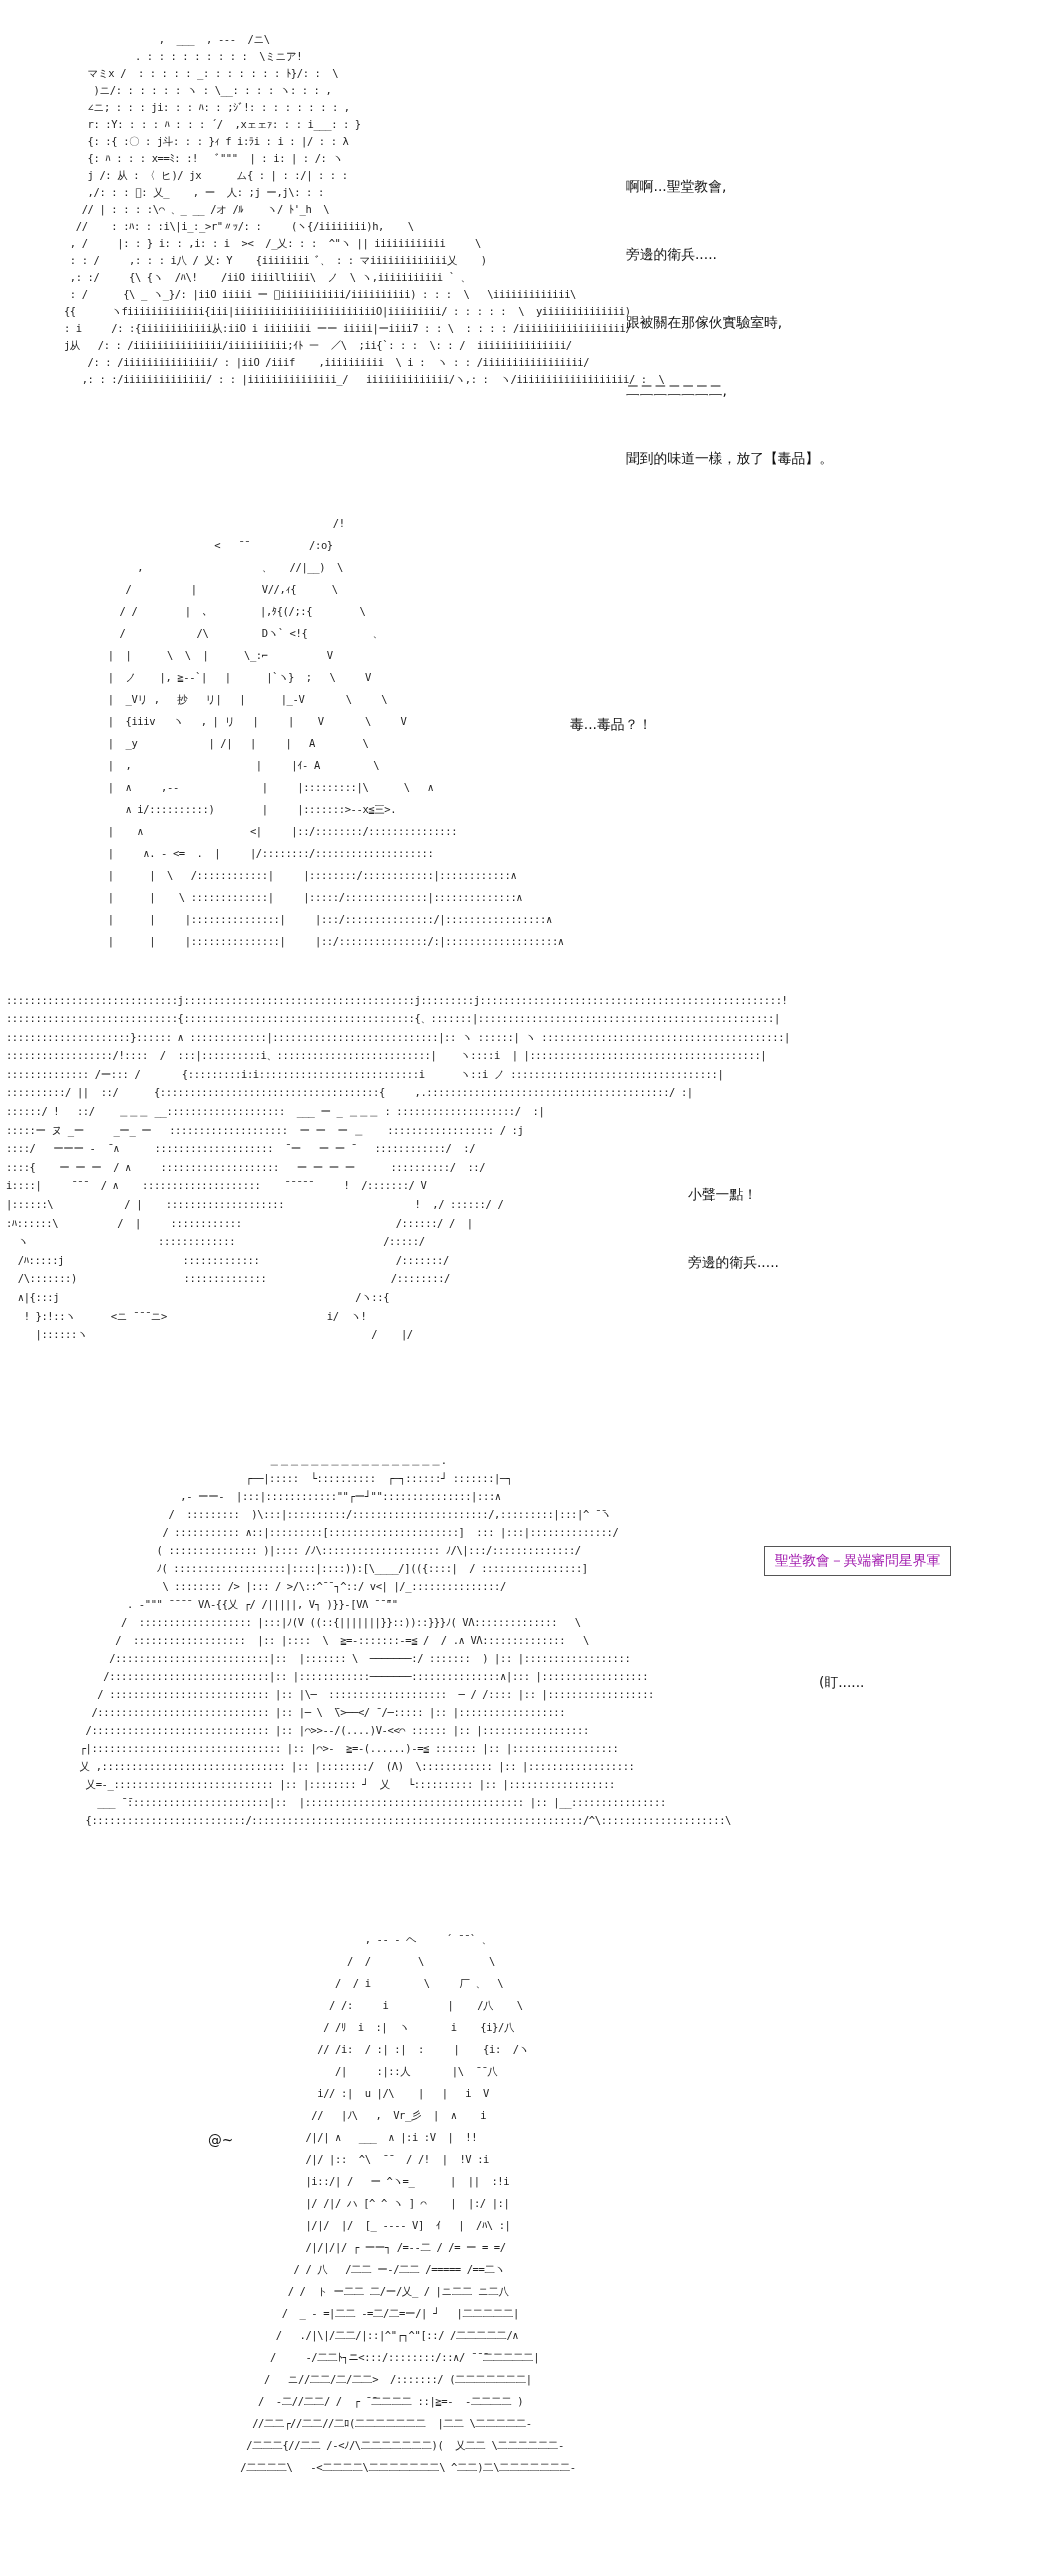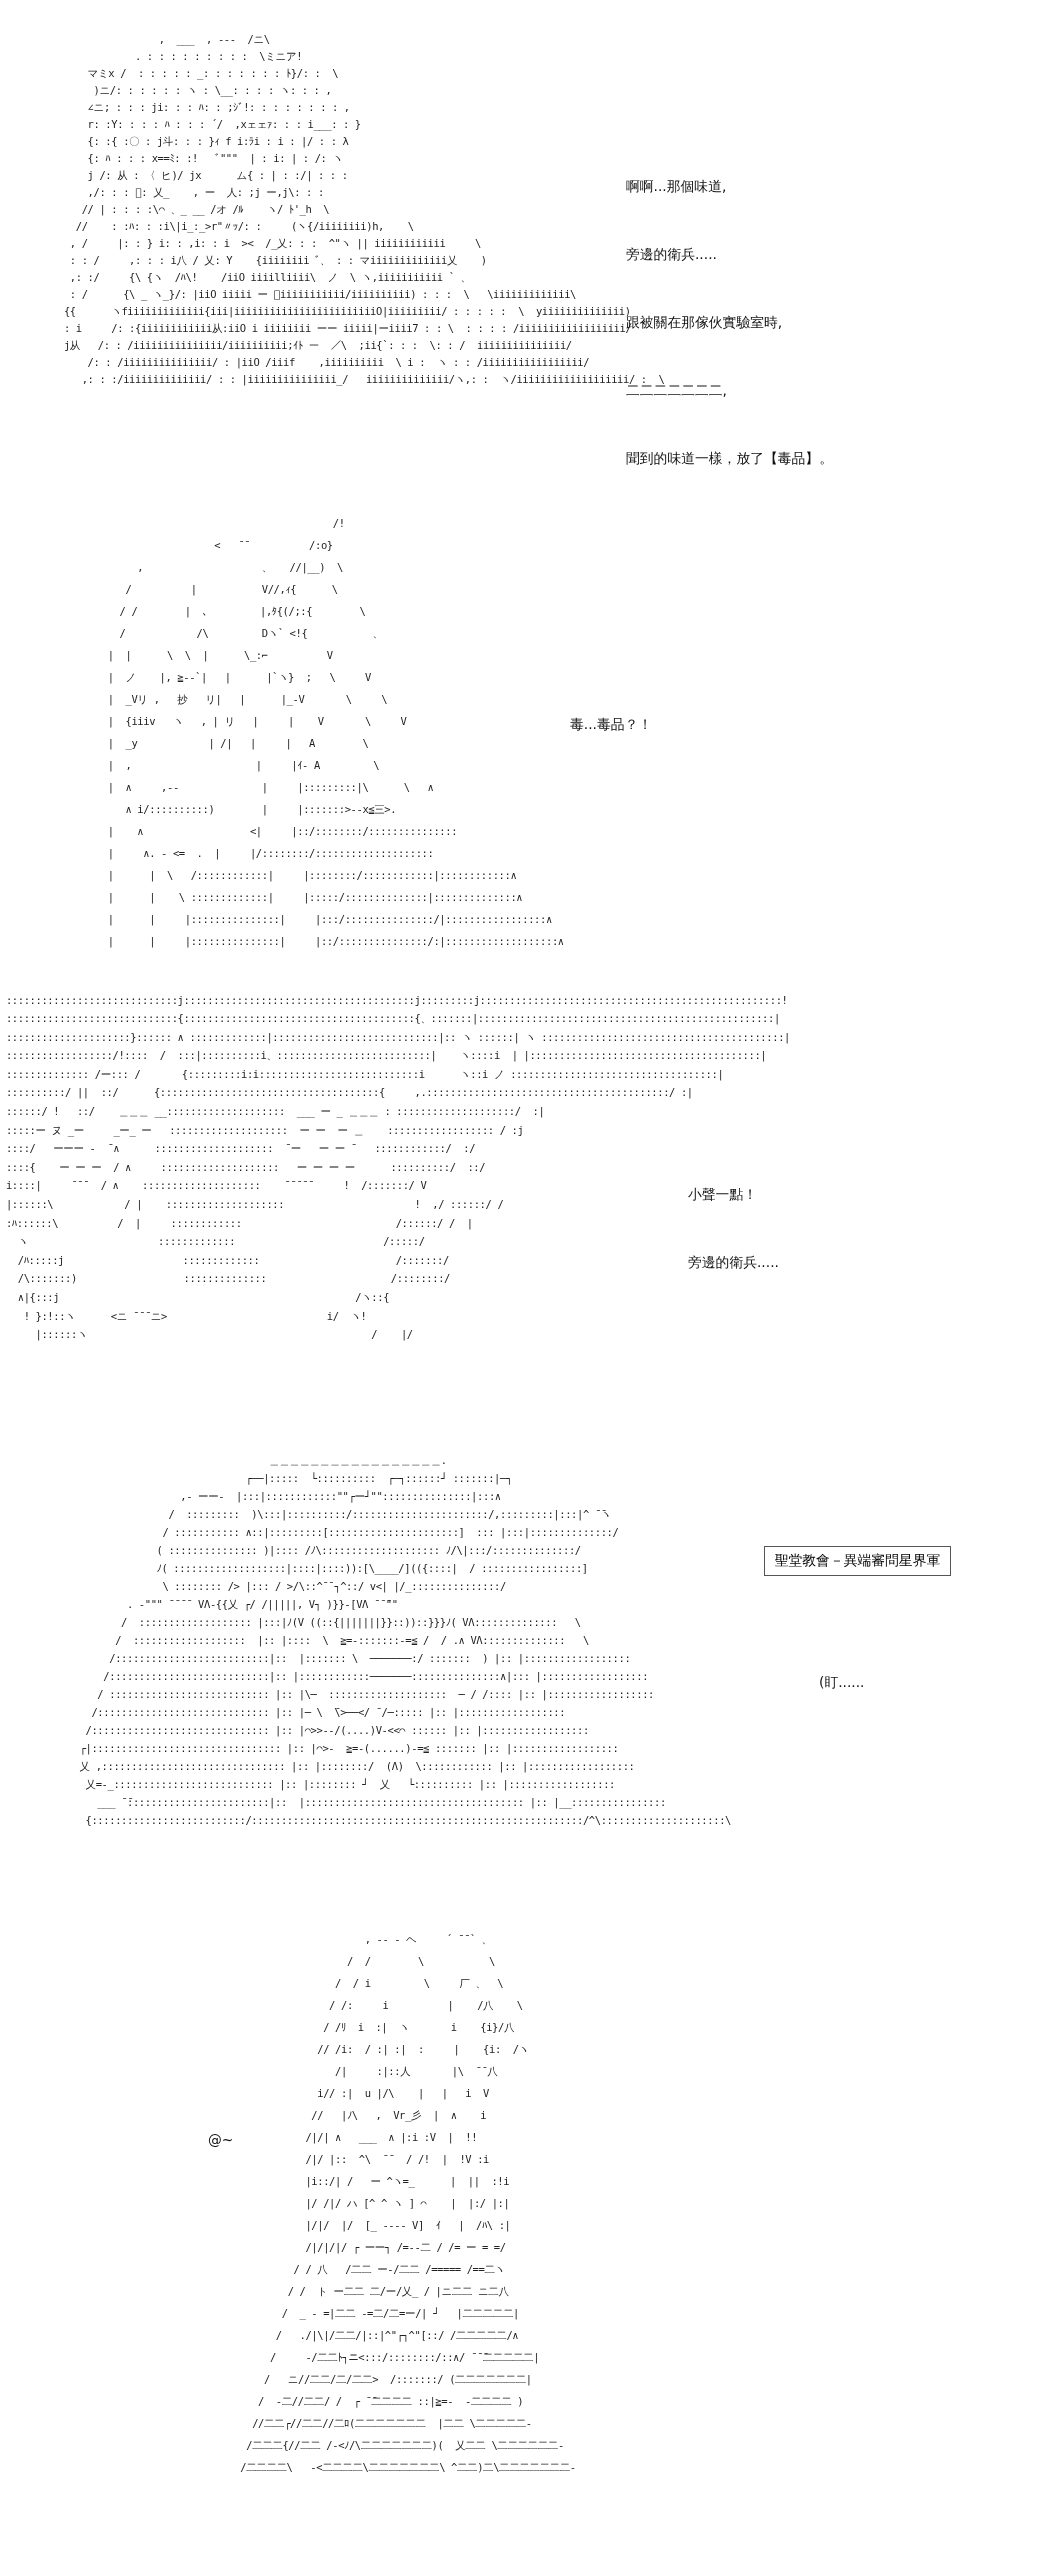--- a/index.html
+++ b/index.html
@@ -12,21 +12,21 @@
   }
   .dlg {
     position:absolute; margin:0;
     font-family:"DejaVu Sans", "Liberation Sans", sans-serif;
     font-size:13.8px; line-height:17px; color:#111; white-space:pre;
   }
   .dlg-line { display:block; height:34px; }
   .caption-box {
     position:absolute; border:1.6px solid #555; padding:4.9px 9.7px;
     font-family:"DejaVu Sans", "Liberation Sans", sans-serif;
-    font-size:13.8px; color:#000000; white-space:nowrap;
+    font-size:13.8px; color:#a21caf; white-space:nowrap;
   }
 </style>
 </head>
 <body>
 
 <section class="panel" style="top:0;height:494px;">
   <pre class="aa" style="left:57px;top:31px;">                 ,  ___  , ---  /ニ\
              . : : : : : : : : :  \ミニア!
      マミx /  : : : : : _: : : : : : : ﾄ}/: :  \
       )ニ/: : : : : : ヽ : \__: : : : ヽ: : : ,
@@ -41,21 +41,21 @@
   , /     |: : } i: : ,i: : i  &gt;&lt;  /_乂: : :  ^"ヽ || iiiiiiiiiiii     \
   : : /     ,: : : i八 / 乂: Y    {iiiiiiii ﾞ、 : : マiiiiiiiiiiiii乂    )
   ,: :/     {\ {ヽ  /ﾊ\!    /iiO iiiilliiii\  ノ  \ ヽ,iiiiiiiiiii ` 、
   : /      {\ _ ヽ_}/: |iiO iiiii ー ﾞiiiiiiiiiii/iiiiiiiiii) : : :  \   \iiiiiiiiiiiii\
  {{      ヽfiiiiiiiiiiiii{iii|iiiiiiiiiiiiiiiiiiiiiiiiO|iiiiiiiii/ : : : : :  \  yiiiiiiiiiiiiii)
  : i     /: :{iiiiiiiiiiii从:iiO i iiiiiiii ーー iiiii|ーiiii7 : : \  : : : : /iiiiiiiiiiiiiiiiii/
  j从   /: : /iiiiiiiiiiiiiii/iiiiiiiiii;ｲﾄ ー  ／\  ;ii{`: : :  \: : /  iiiiiiiiiiiiiii/
      /: : /iiiiiiiiiiiiiii/ : |iiO /iiif    ,iiiiiiiiii  \ i :  ヽ : : /iiiiiiiiiiiiiiiii/
     ,: : :/iiiiiiiiiiiiii/ : : |iiiiiiiiiiiiiii_/   iiiiiiiiiiiiii/ヽ,: :  ヽ/iiiiiiiiiiiiiiiiiii/ :  \</pre>
   <div class="dlg" style="left:625px;top:144px;">
-    <span class="dlg-line">啊啊...那個味道,</span>
+    <span class="dlg-line">啊啊...聖堂教會,</span>
     <span class="dlg-line">旁邊的衛兵.....</span>
     <span class="dlg-line">跟被關在那傢伙實驗室時,</span>
     <span class="dlg-line">二二二二二二二,</span>
     <span class="dlg-line">聞到的味道一樣，放了【毒品】。</span>
   </div>
 </section>
 
 <section class="panel" style="top:502px;height:470px;">
   <pre class="aa" style="left:89px;top:9.7px;line-height:22px;">                                         /!
                      &lt;   ̄ ̄           /:o}

